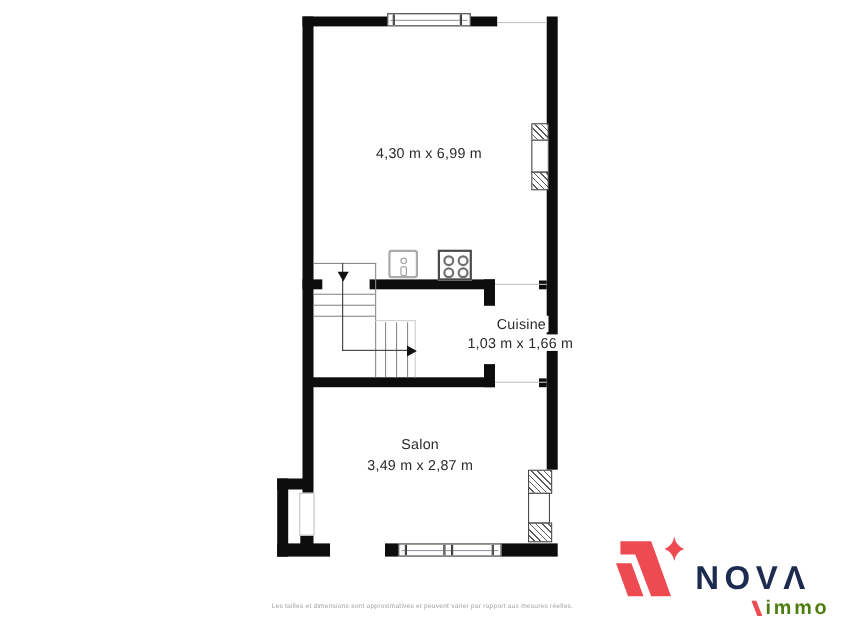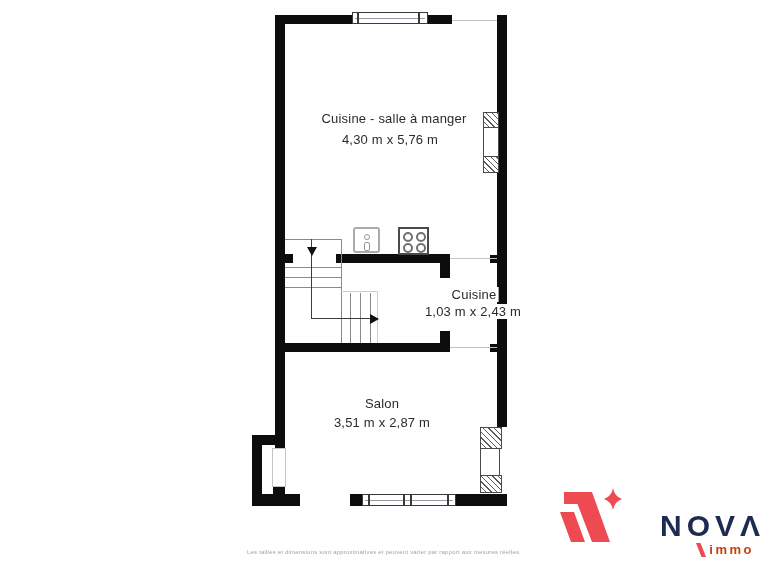--- a/index.html
+++ b/index.html
@@ -35,23 +35,23 @@
     border: 2px solid #4a4a4a; background: #fff; }
   .burner { position: absolute; width: 10px; height: 10px; border: 2px solid #707070; border-radius: 50%; }
   .rlabel { position: absolute; transform: translateX(-50%); white-space: nowrap;
     font-size: 13px; font-weight: 500; color: #2b2b2b; letter-spacing: 0.2px; z-index: 5; }
   .rlabel.bg { background: #fff; padding: 0 2px; z-index: 6; }
   .disclaimer { position: absolute; left: 50%; top: 549px; transform: translateX(-50%);
     font-size: 6px; color: #a3a3a3; letter-spacing: 0.2px; z-index: 5; }
   .logo { position: absolute; left: 556px; top: 486px; width: 204px; height: 76px; }
   .logo-mark { position: absolute; left: 0; top: 0; }
   .brand { position: absolute; left: 76px; top: 23px; font-size: 30px; font-weight: 800;
-    letter-spacing: 5px; color: #1d2b50; margin-left: 28px; }
+    letter-spacing: 5px; color: #1d2b50; }
   .sub { position: absolute; right: 6px; top: 56px; display: flex; align-items: center; gap: 3px; }
-  .sub-text { font-size: 13px; font-weight: 600; letter-spacing: 2.5px; color: #c2410c; }
+  .sub-text { font-size: 18px; font-weight: 600; letter-spacing: 2.5px; color: #4d7c0f; }
 </style>
 </head>
 <body>
 
 <div class="canvas">
 
   <div class="wall" style="left:275px;top:15px;width:77px;height:9px"></div>
   <div class="wall" style="left:427px;top:15px;width:25px;height:9px"></div>
   <div class="wall" style="left:275px;top:15px;width:10px;height:433px"></div>
   <div class="wall" style="left:497px;top:15px;width:10px;height:412px"></div>
@@ -116,26 +116,25 @@
     <div class="sink-circle"></div>
     <div class="sink-drain"></div>
   </div>
   <div class="stove">
     <div class="burner" style="left:3px;top:3px"></div>
     <div class="burner" style="left:16px;top:3px"></div>
     <div class="burner" style="left:3px;top:14px"></div>
     <div class="burner" style="left:16px;top:14px"></div>
   </div>
 
-  <div class="rlabel" style="left:394px;top:111px">Cuisine - salle à manger</div>
-  <div class="rlabel" style="left:390px;top:132px">4,30 m x 5,76 m</div>
+  <div class="rlabel" style="left:390px;top:132px">4,30 m x 6,99 m</div>
   <div class="rlabel bg" style="left:474px;top:287px">Cuisine</div>
-  <div class="rlabel bg" style="left:473px;top:304px">1,03 m x 2,43 m</div>
+  <div class="rlabel bg" style="left:473px;top:304px">1,03 m x 1,66 m</div>
   <div class="rlabel" style="left:382px;top:396px">Salon</div>
-  <div class="rlabel" style="left:382px;top:415px">3,51 m x 2,87 m</div>
+  <div class="rlabel" style="left:382px;top:415px">3,49 m x 2,87 m</div>
 
   <div class="disclaimer">Les tailles et dimensions sont approximatives et peuvent varier par rapport aux mesures réelles.</div>
 
   <div class="logo">
     <svg class="logo-mark" width="70" height="60" viewBox="0 0 70 60">
       <polygon points="8,6 36,6 54,56 36,56 21.5,18 8,18" fill="#ee4a52"></polygon>
       <polygon points="4,26 18,26 29,56 15,56" fill="#ee4a52"></polygon>
       <path d="M57,2 Q58.5,10.5 66,13 Q58.5,15.5 57,24 Q55.5,15.5 48,13 Q55.5,10.5 57,2 Z" fill="#ee4a52"></path>
     </svg>
     <div class="brand">NOVΛ</div>

